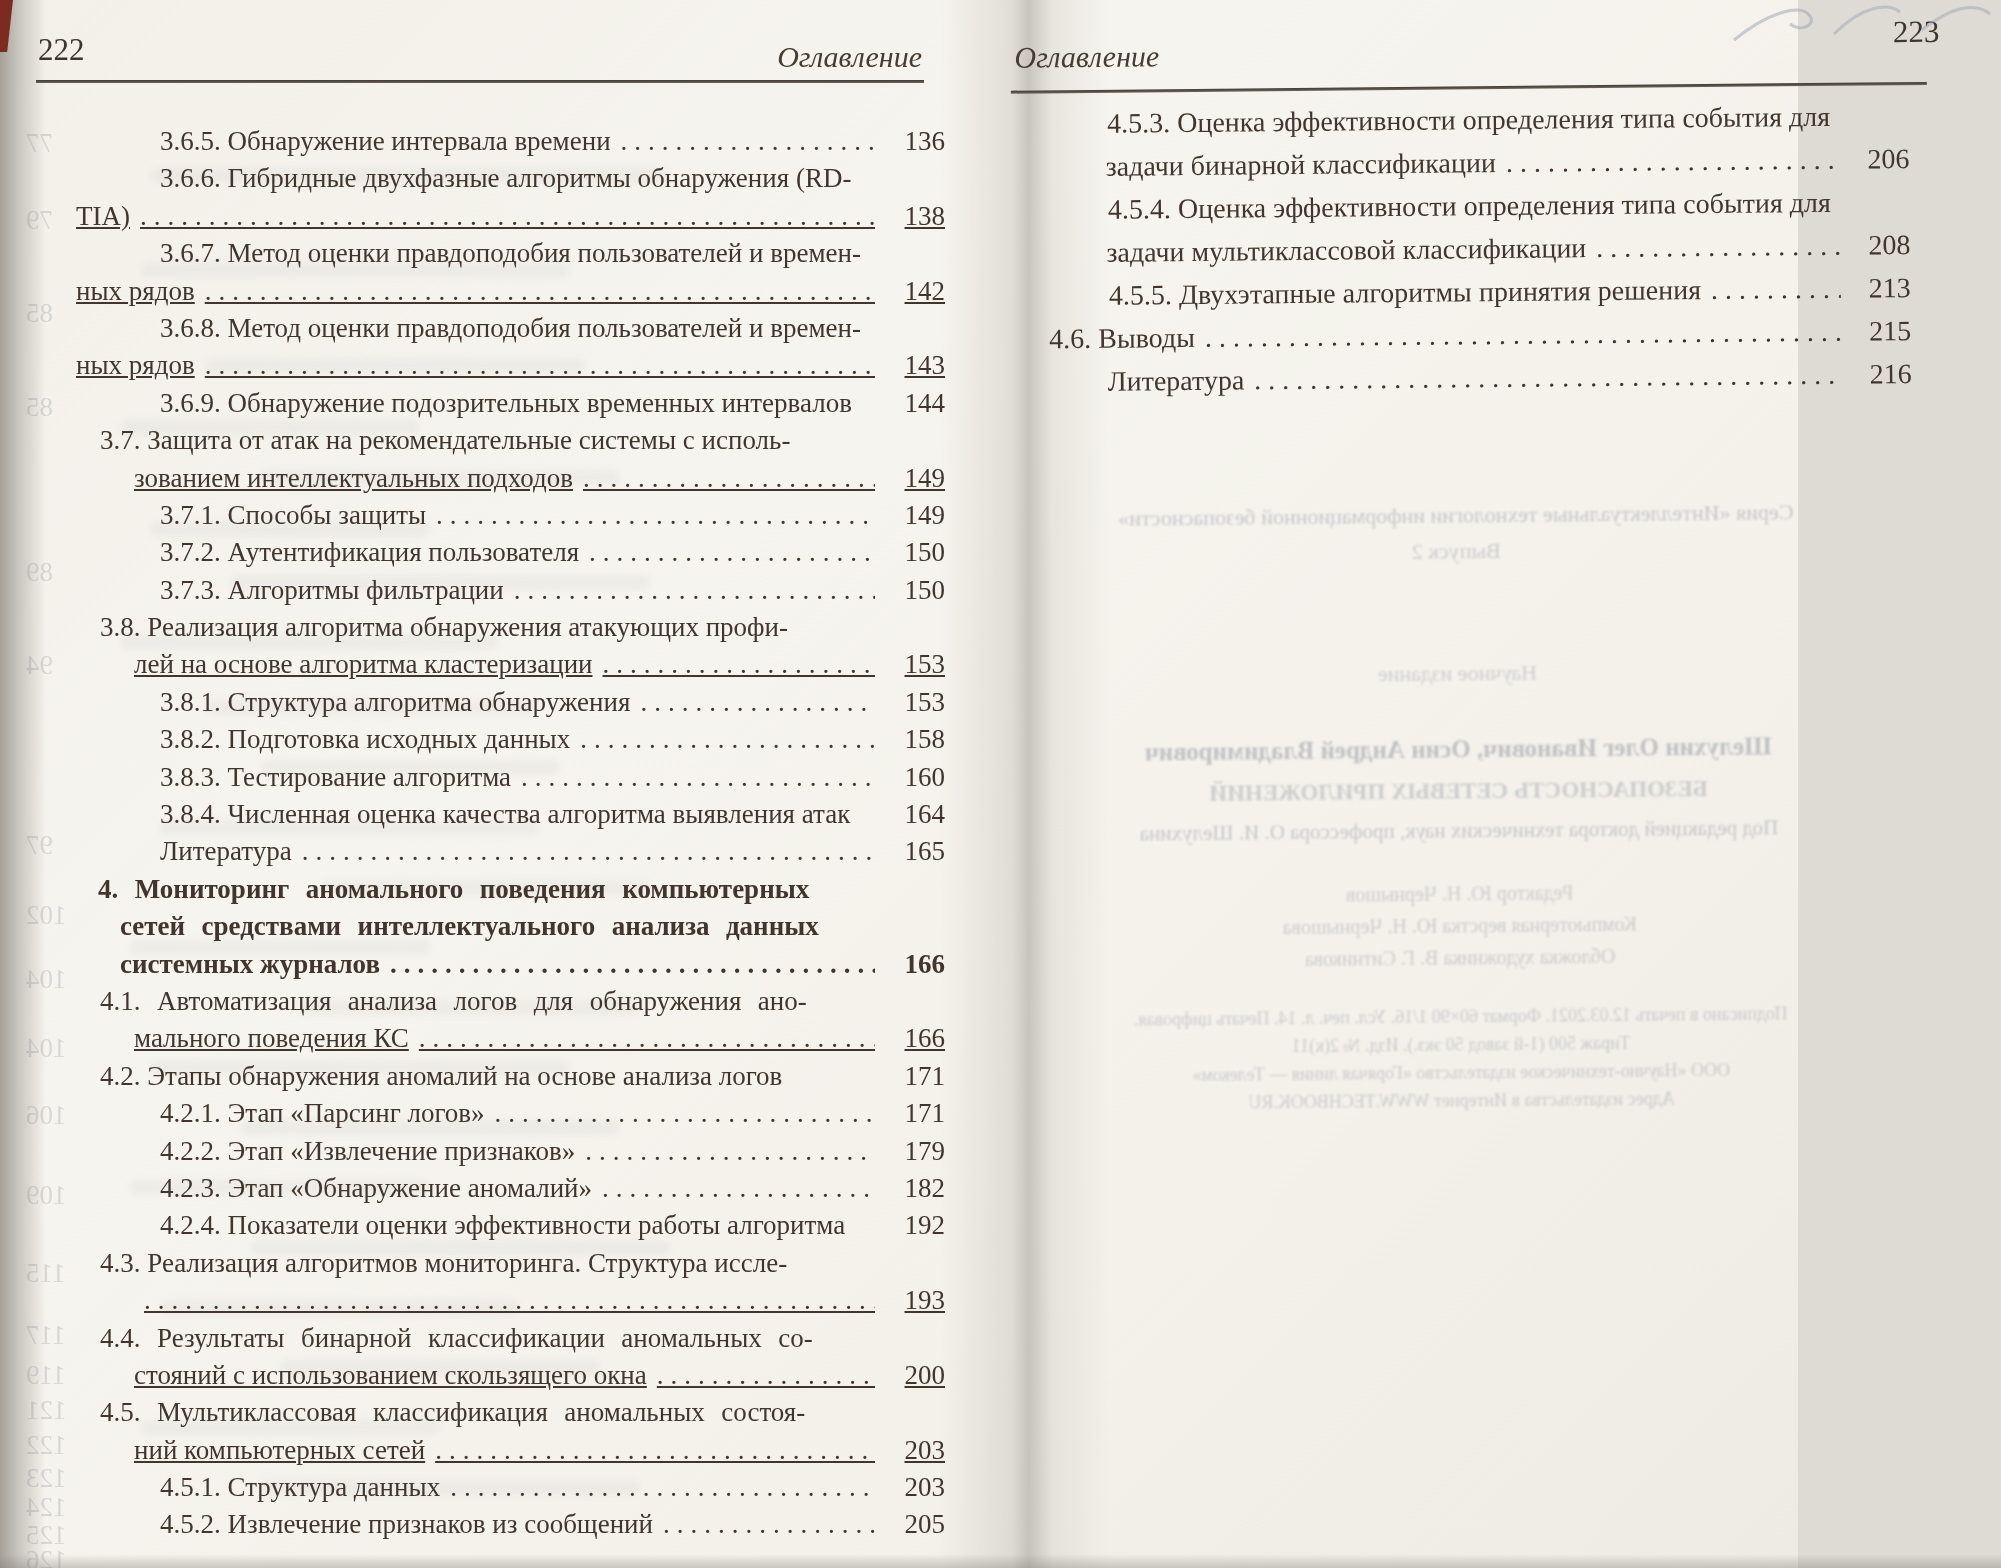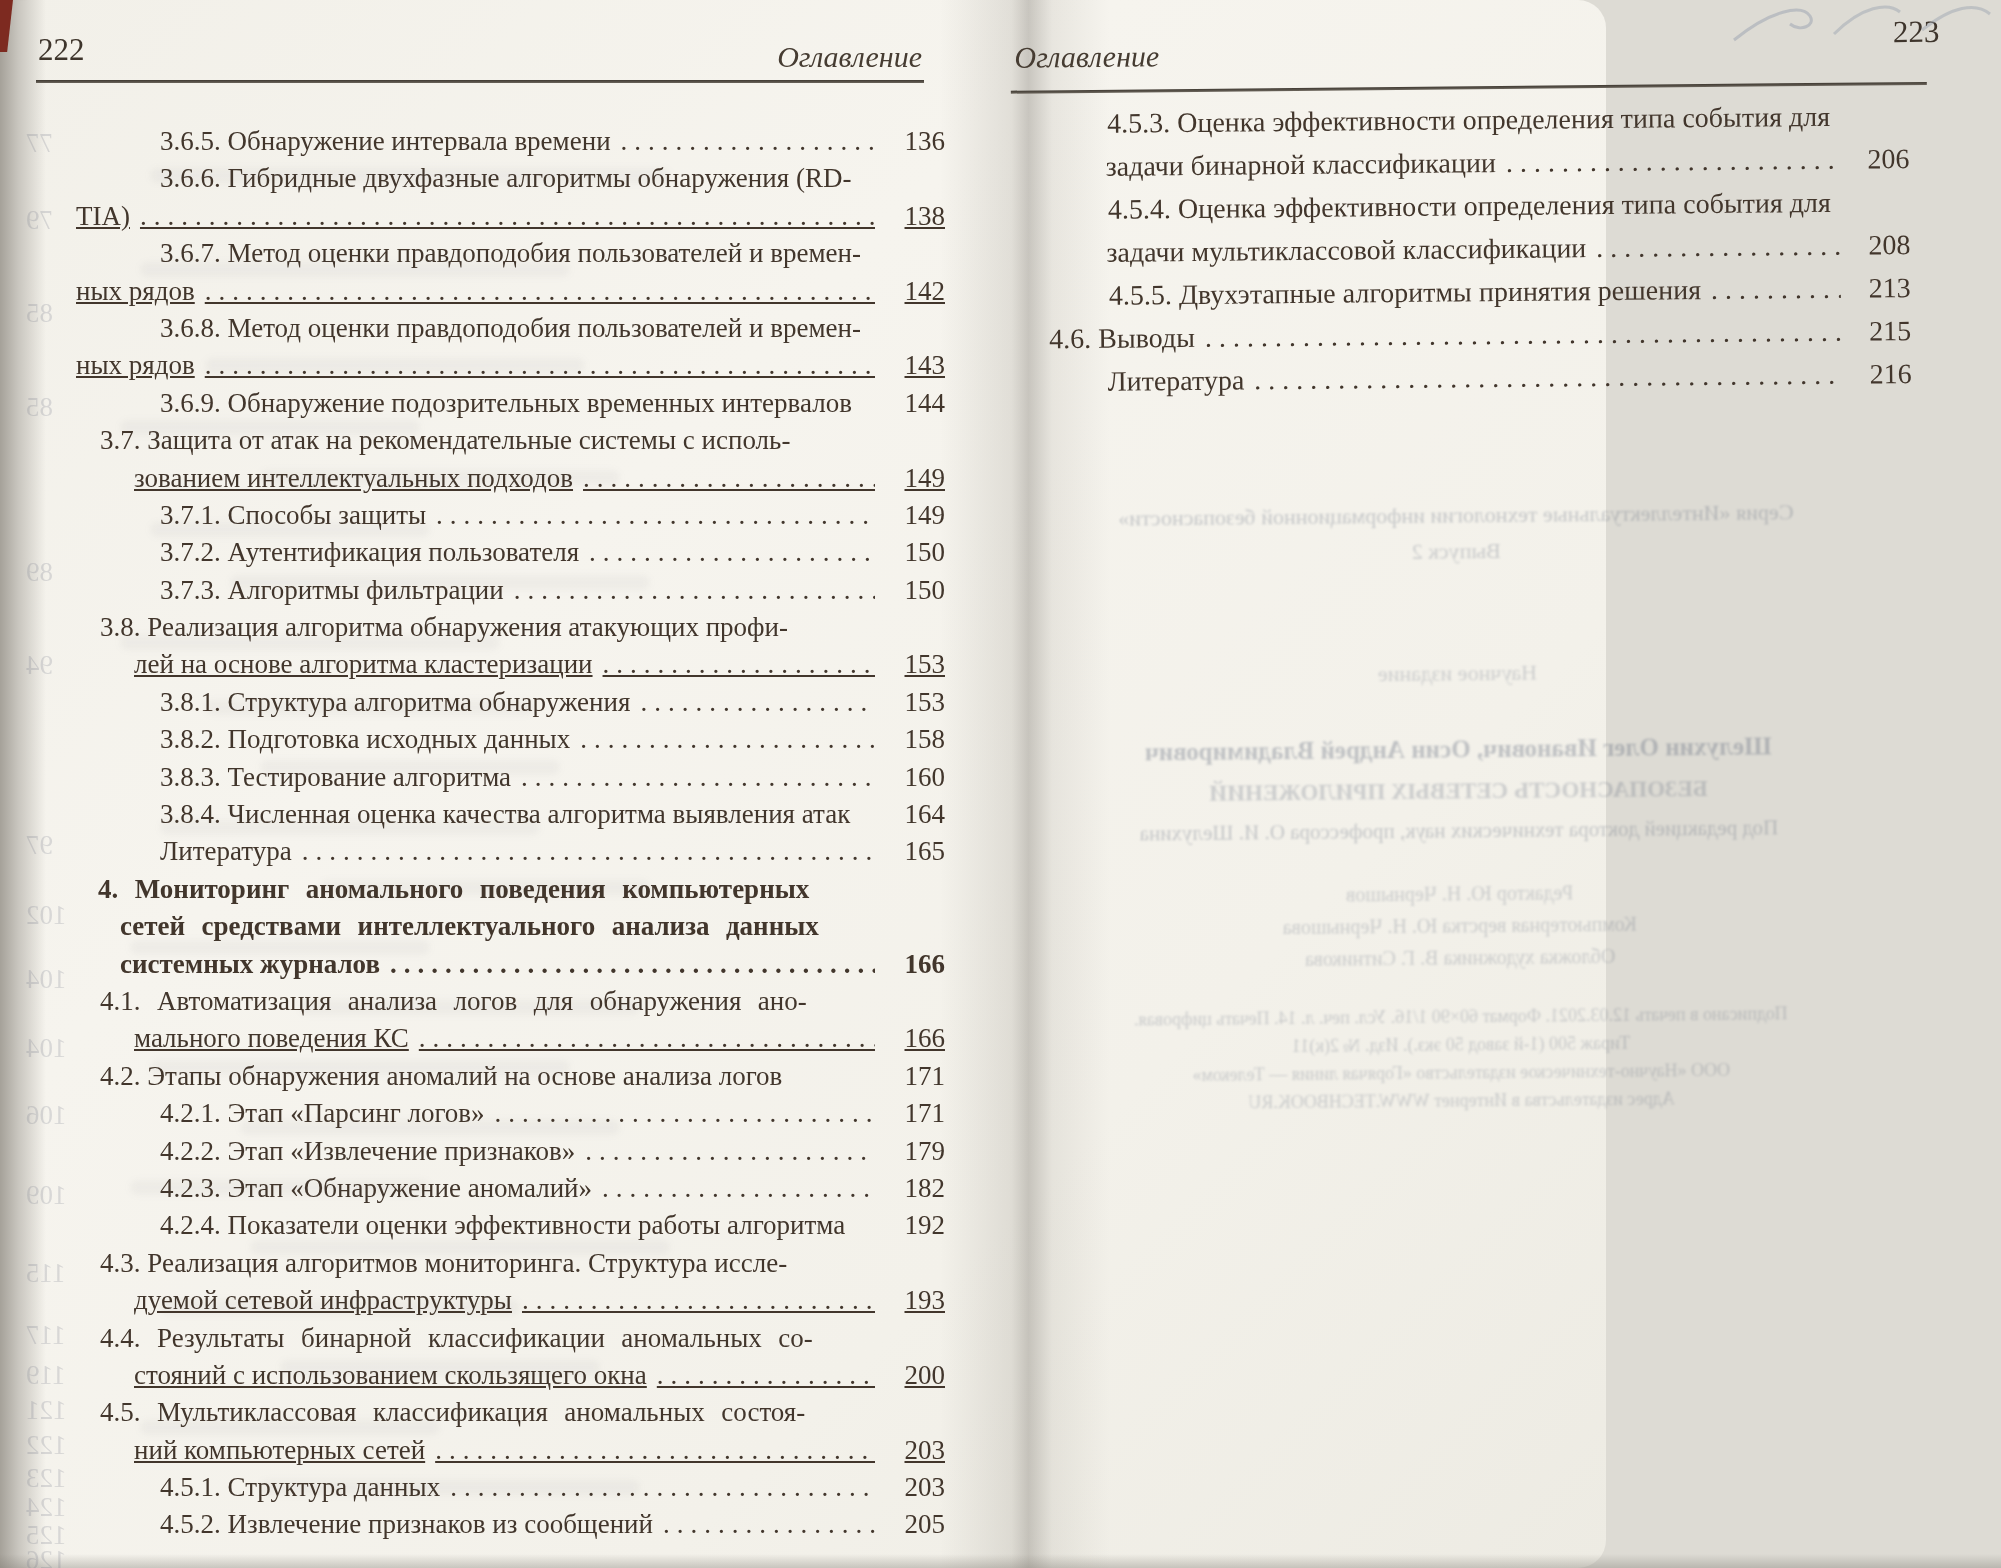--- a/index.html
+++ b/index.html
@@ -1,19 +1,19 @@
 <!DOCTYPE html>
 <html><head>
 <meta charset="utf-8">
 <style>
   html,body{margin:0;padding:0;background:#dddbd4;}
   body{width:2001px;height:1568px;overflow:hidden;
        font-family:"Liberation Serif","DejaVu Serif",serif;}
-  .spread{position:relative;width:1606px;height:1568px;
-          background:linear-gradient(135deg,#f2f0e9 0%,#f6f4ee 35%,#f3f1ea 70%,#edebe3 100%);border-radius:28px;}
+  .spread{position:relative;width:1798px;height:1568px;
+          background:linear-gradient(135deg,#f2f0e9 0%,#f6f4ee 35%,#f3f1ea 70%,#edebe3 100%);}
   
   .edge-left{position:absolute;left:0;top:0;width:46px;height:1568px;
              background:linear-gradient(to right,#a5a199 0%,#c9c6bf 40%,rgba(240,238,231,0) 100%);}
   .edge-bottom{position:absolute;left:0;bottom:0;width:2001px;height:14px;
                background:linear-gradient(to top,rgba(120,116,108,.35),rgba(120,116,108,0));}
   .gutter{position:absolute;left:940px;top:0;width:170px;height:1568px;
           background:linear-gradient(to right,rgba(130,125,115,0) 0%,rgba(130,125,115,.18) 42%,rgba(95,90,82,.30) 52%,rgba(130,125,115,.12) 66%,rgba(130,125,115,0) 100%);}
   .cover-sliver{position:absolute;left:0;top:0;width:13px;height:52px;background:#7d2a20;
                 clip-path:polygon(0 0,100% 0,55% 100%,0 100%);}
   .page{position:absolute;top:0;height:1568px;}
@@ -301,21 +301,20 @@
             <span class="txt">4.2.4. Показатели оценки эффективности работы алгоритма</span>
             <span class="leader"></span>
             <span class="pg">192</span>
           </div>
         </div>
         <div class="toc-entry">
           <div class="toc-line ind-l2">
             <span class="txt">4.3. Реализация алгоритмов мониторинга. Структура иссле-</span>
           </div>
           <div class="toc-line ind-l2c">
-            <span class="txt">дуемой сетевой инфраструктуры</span>
             <span class="leader">..........................................................................................</span>
             <span class="pg">193</span>
           </div>
         </div>
         <div class="toc-entry">
           <div class="toc-line ind-l2 wide">
             <span class="txt">4.4. Результаты бинарной классификации аномальных со-</span>
           </div>
           <div class="toc-line ind-l2c">
             <span class="txt">стояний с использованием скользящего окна</span>

